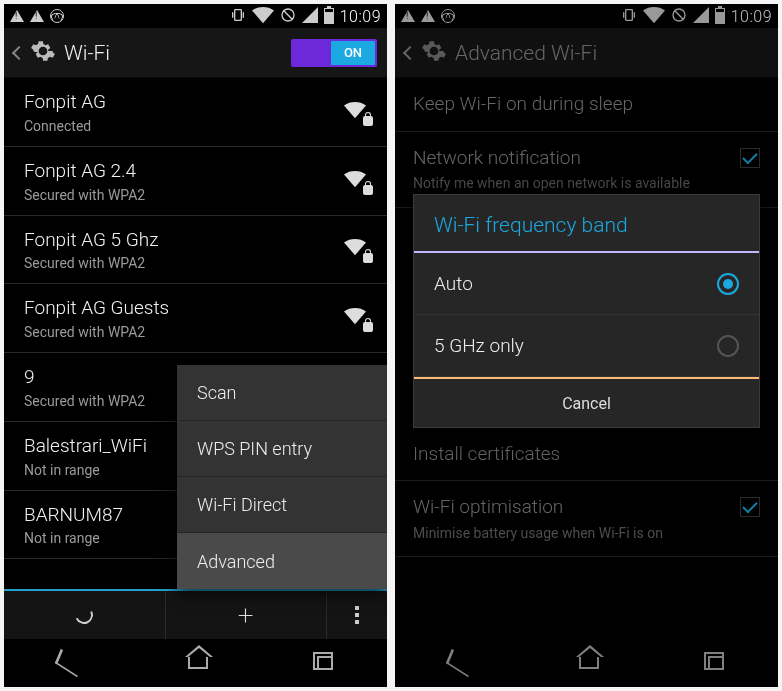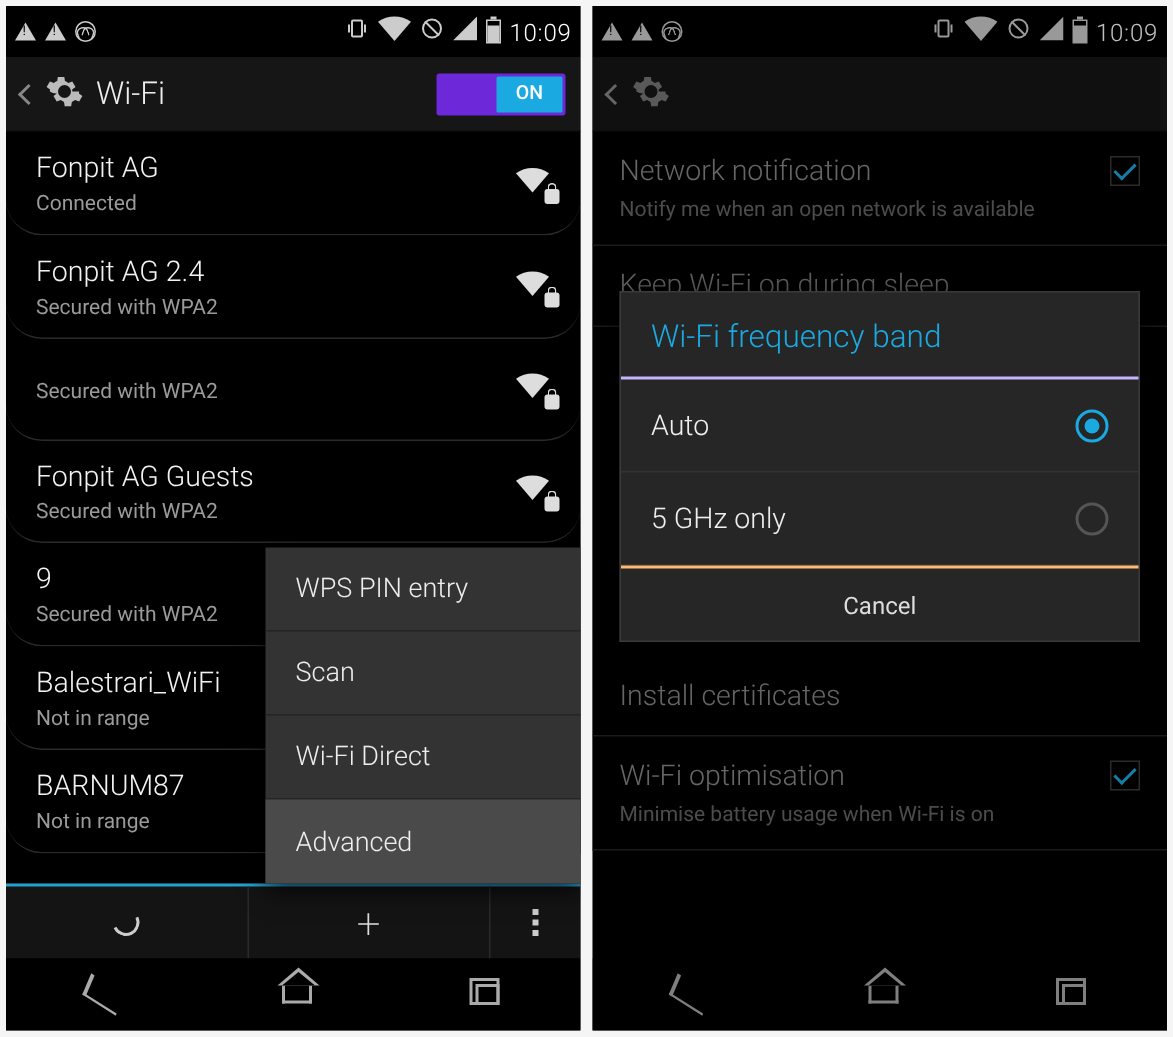--- a/index.html
+++ b/index.html
@@ -14,21 +14,21 @@
   }
   .phone {
     width: 383px;
     height: 683px;
     background: #000;
     position: relative;
     overflow: hidden;
   }
   
   .statusbar {
-    height: 34px;
+    height: 24px;
     background: #000;
     color: #eee;
     display: flex;
     align-items: center;
     padding: 0 6px;
     font-size: 13px;
   }
   .statusbar .left { display: flex; gap: 6px; align-items: center; }
   .statusbar .right { margin-left: auto; display: flex; gap: 6px; align-items: center; }
   .tri {
@@ -95,21 +95,20 @@
   }
   
   .list { background: #000; }
   .row {
     min-height: 68px;
     padding: 12px 18px 12px 20px;
     border-bottom: 1px solid #2a2a2a;
     display: flex;
     align-items: center;
     position: relative;
-    border-radius: 24px;
   }
   .row .txt { flex: 1; }
   .row .name { color: #f2f2f2; font-size: 19px; font-weight: 300; line-height: 1.25;}
   .row .sub  { color: #9a9a9a; font-size: 14px; margin-top: 4px;}
   .row .wifi-ic { color:#ddd; font-size:20px; position:relative; width:28px; text-align:center;}
   .lock-badge {
     position:absolute; right:-4px; bottom:-2px;
     width:10px; height:10px; background:#ddd; border-radius:2px;
   }
   .lock-badge::before{
@@ -321,20 +320,21 @@
         <div class="txt">
           <div class="name">Fonpit AG 2.4</div>
           <div class="sub">Secured with WPA2</div>
         </div>
         <div class="wifi-ic"><svg class="wifi-svg" viewBox="0 0 24 18">
             <path d="M12 18 L0 4 C7 -1 17 -1 24 4 Z" fill="#ddd"></path>
           </svg><span class="lock-badge"></span></div>
       </div>
       <div class="row">
         <div class="txt">
+          <div class="name">Fonpit AG 5 Ghz</div>
           <div class="sub">Secured with WPA2</div>
         </div>
         <div class="wifi-ic"><svg class="wifi-svg" viewBox="0 0 24 18">
             <path d="M12 18 L0 4 C7 -1 17 -1 24 4 Z" fill="#ddd"></path>
           </svg><span class="lock-badge"></span></div>
       </div>
       <div class="row">
         <div class="txt">
           <div class="name">Fonpit AG Guests</div>
           <div class="sub">Secured with WPA2</div>
@@ -357,22 +357,22 @@
       </div>
       <div class="row">
         <div class="txt">
           <div class="name">BARNUM87</div>
           <div class="sub">Not in range</div>
         </div>
       </div>
     </div>
 
   <div class="popup" id="popup">
+      <div class="item">Scan</div>
       <div class="item">WPS PIN entry</div>
-      <div class="item">Scan</div>
       <div class="item">Wi-Fi Direct</div>
       <div class="item hl">Advanced</div>
     </div>
 
   <div class="actionbar">
     <div>
         <span class="refresh-ic"></span>
       </div>
     <div>
         <span style="font-size:28px;font-weight:200;">+</span>
@@ -429,35 +429,36 @@
     </div>
   </div>
 
   <div class="header">
     <span class="chev"></span>
     <span class="gear">
       <svg class="gear-svg" viewBox="0 0 24 24" fill="#777">
           <path d="M12 8a4 4 0 100 8 4 4 0 000-8zm9 4a7 7 0 01-.1 1.2l2.1 1.6-2 3.4-2.5-1a7 7 0 01-2 1.2l-.4 2.6h-4l-.4-2.6a7 7 0 01-2-1.2l-2.5 1-2-3.4 2.1-1.6A7 7 0 013 12c0-.4 0-.8.1-1.2L1 9.2l2-3.4 2.5 1a7 7 0 012-1.2L7.9 3h4l.4 2.6a7 7 0 012 1.2l2.5-1 2 3.4-2.1 1.6c.1.4.1.8.1 1.2z"></path>
         </svg>
     </span>
+    <span class="header-title dim">Advanced Wi-Fi</span>
   </div>
 
   <div class="list">
+    <div class="advrow">
+      <div class="t">
+          <div class="hdr">Keep Wi-Fi on during sleep</div>
+        </div>
+    </div>
     <div class="advrow">
       <div class="t">
         <div class="hdr">Network notification</div>
         <div class="sb">Notify me when an open network is available</div>
       </div>
       <div class="tail">
           <span class="check on"></span>
-        </div>
-    </div>
-    <div class="advrow">
-      <div class="t">
-          <div class="hdr">Keep Wi-Fi on during sleep</div>
         </div>
     </div>
     <div style="height:220px"></div>
     <div class="advrow">
       <div class="t">
           <div class="hdr">Install certificates</div>
         </div>
     </div>
     <div class="advrow">
       <div class="t">

